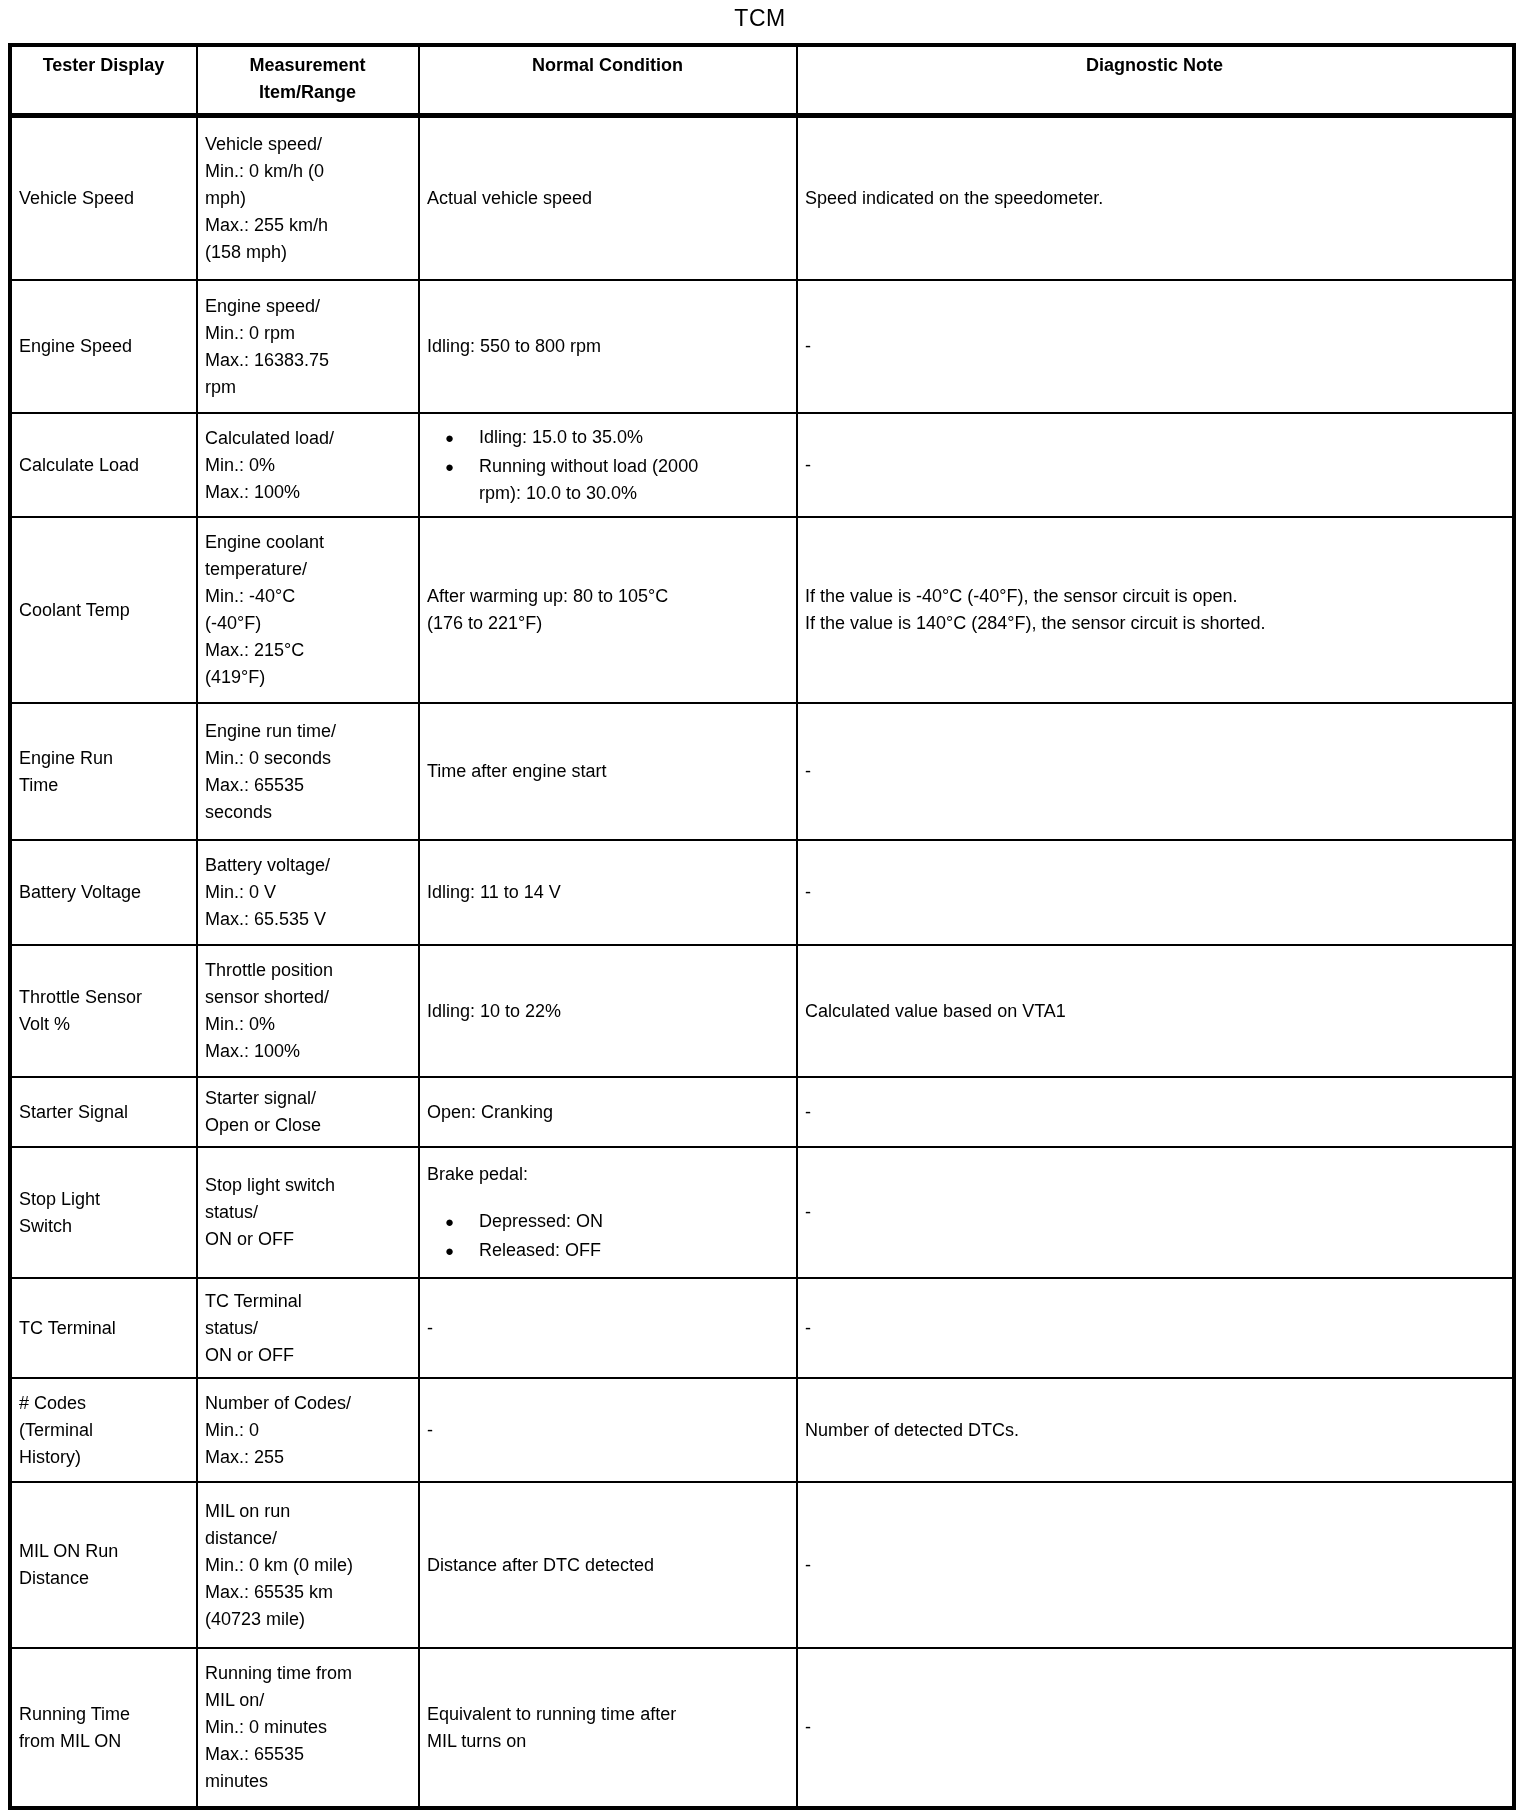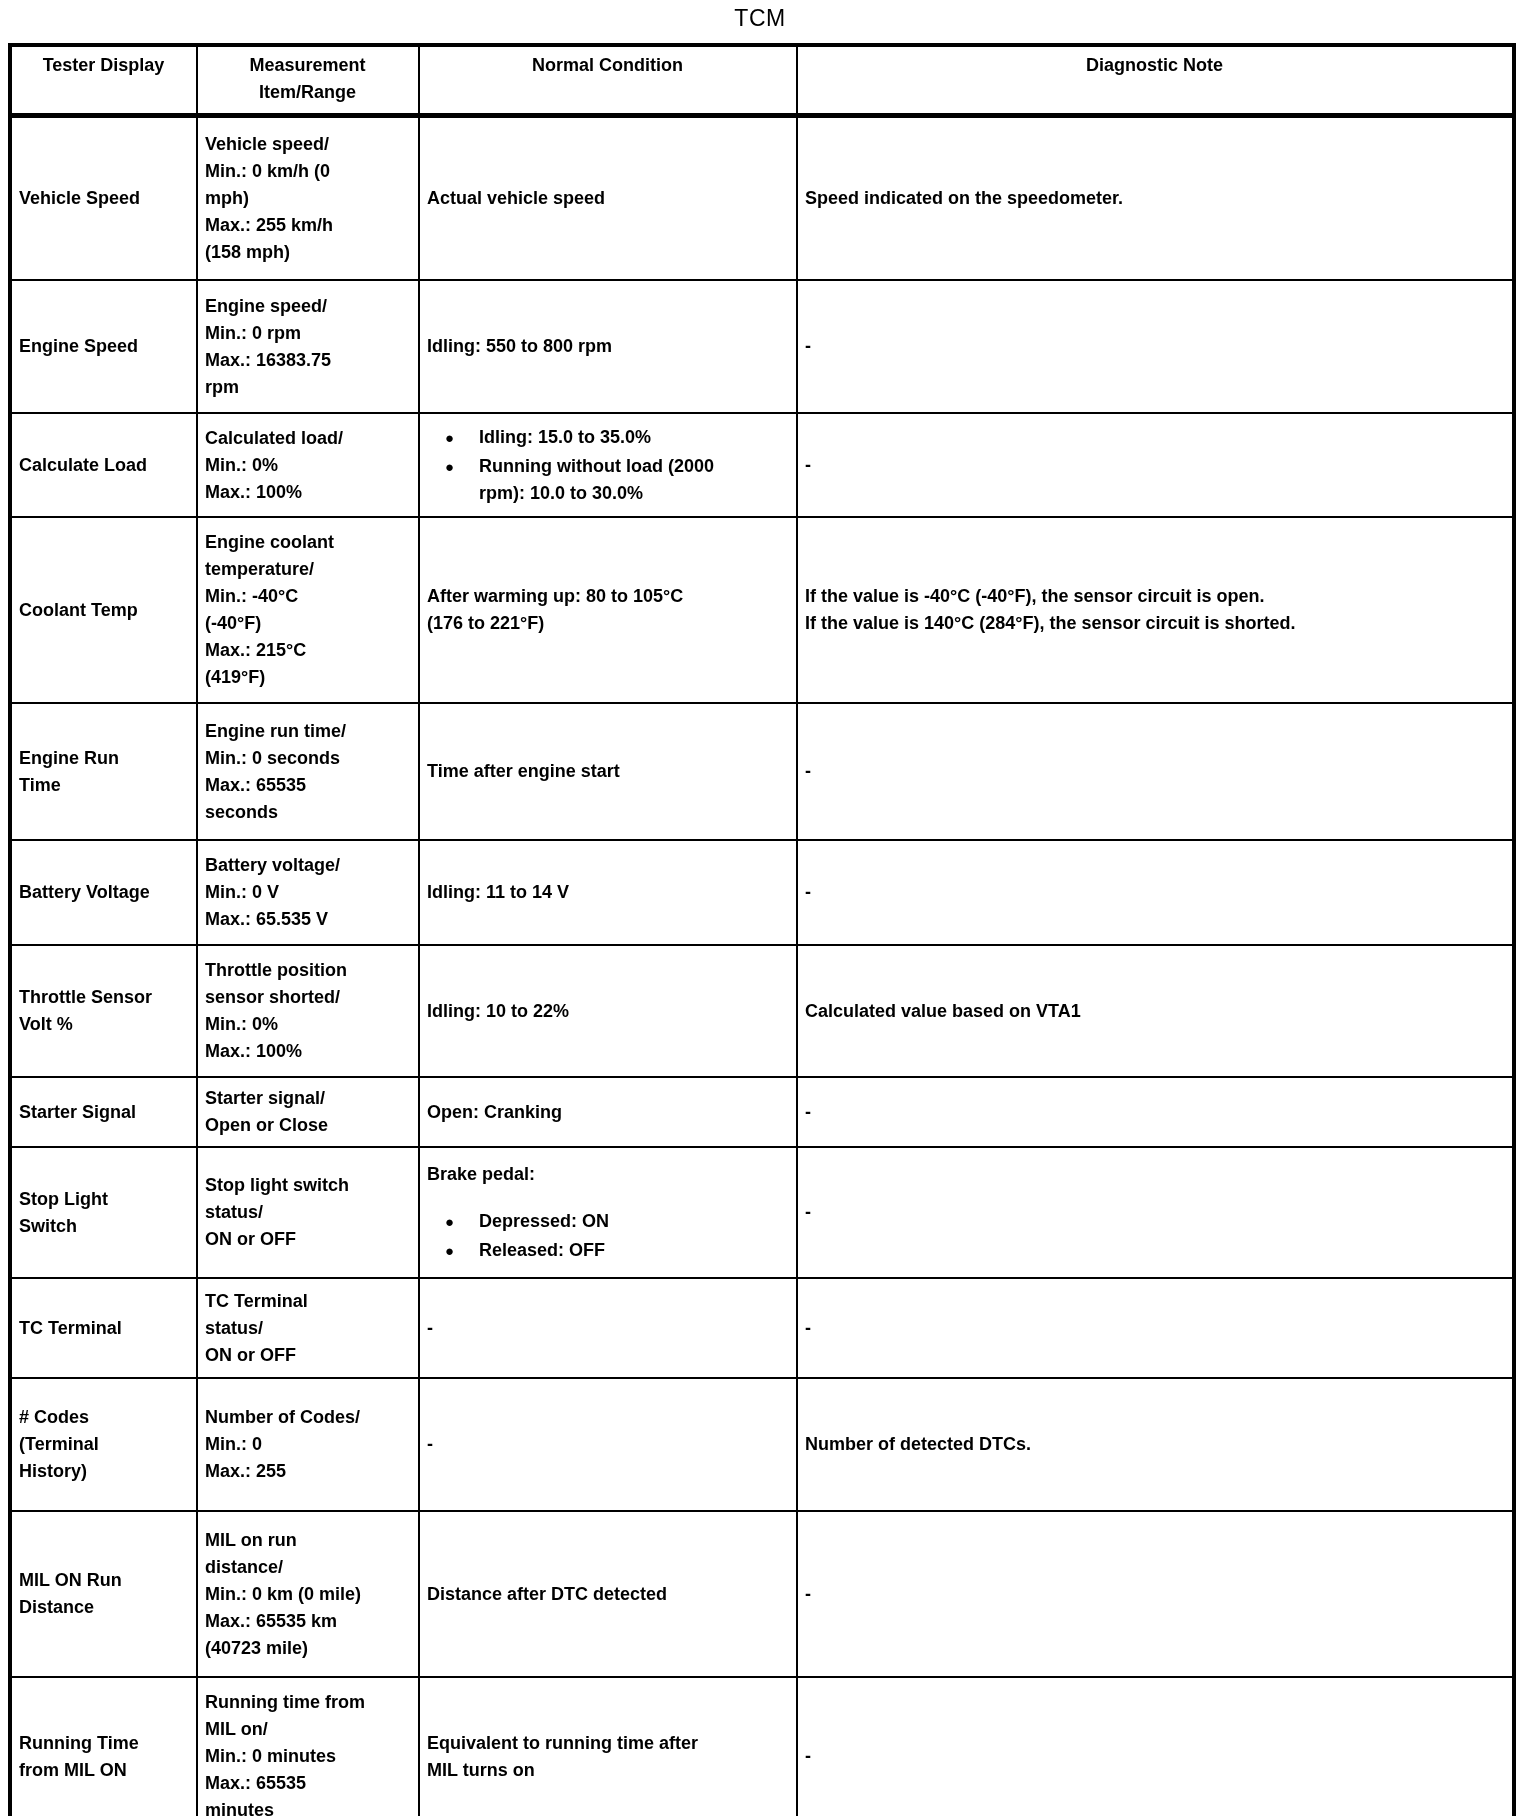--- a/index.html
+++ b/index.html
@@ -41,35 +41,35 @@
   thead th {
     border-bottom: 5px solid #000;
     font-weight: bold;
     text-align: center;
     vertical-align: top;
     padding-top: 5px;
   }
   tbody td {
     vertical-align: middle;
     text-align: left;
-    font-weight: bold;
+    font-weight: normal;
   }
   
   thead tr          { height: 70px; }
   tbody tr:nth-child(1)  { height: 165px; }
   tbody tr:nth-child(2)  { height: 133px; }
   tbody tr:nth-child(3)  { height: 104px; }
   tbody tr:nth-child(4)  { height: 186px; }
   tbody tr:nth-child(5)  { height: 137px; }
   tbody tr:nth-child(6)  { height: 105px; }
   tbody tr:nth-child(7)  { height: 132px; }
   tbody tr:nth-child(8)  { height: 70px;  }
   tbody tr:nth-child(9)  { height: 131px; }
   tbody tr:nth-child(10) { height: 100px; }
-  tbody tr:nth-child(11) { height: 133px; }
+  tbody tr:nth-child(11) { height: 104px; }
   tbody tr:nth-child(12) { height: 166px; }
   tbody tr:nth-child(13) { height: 160px; }
 
   .line { white-space: nowrap; }
   .bullets { }
   .cell-lines + .bullets { margin-top: 20px; }
   .bullet-item { display: flex; margin-left: 18px; }
   .bullet-item + .bullet-item { margin-top: 2px; }
   .bullet-glyph {
     flex: 0 0 34px;

